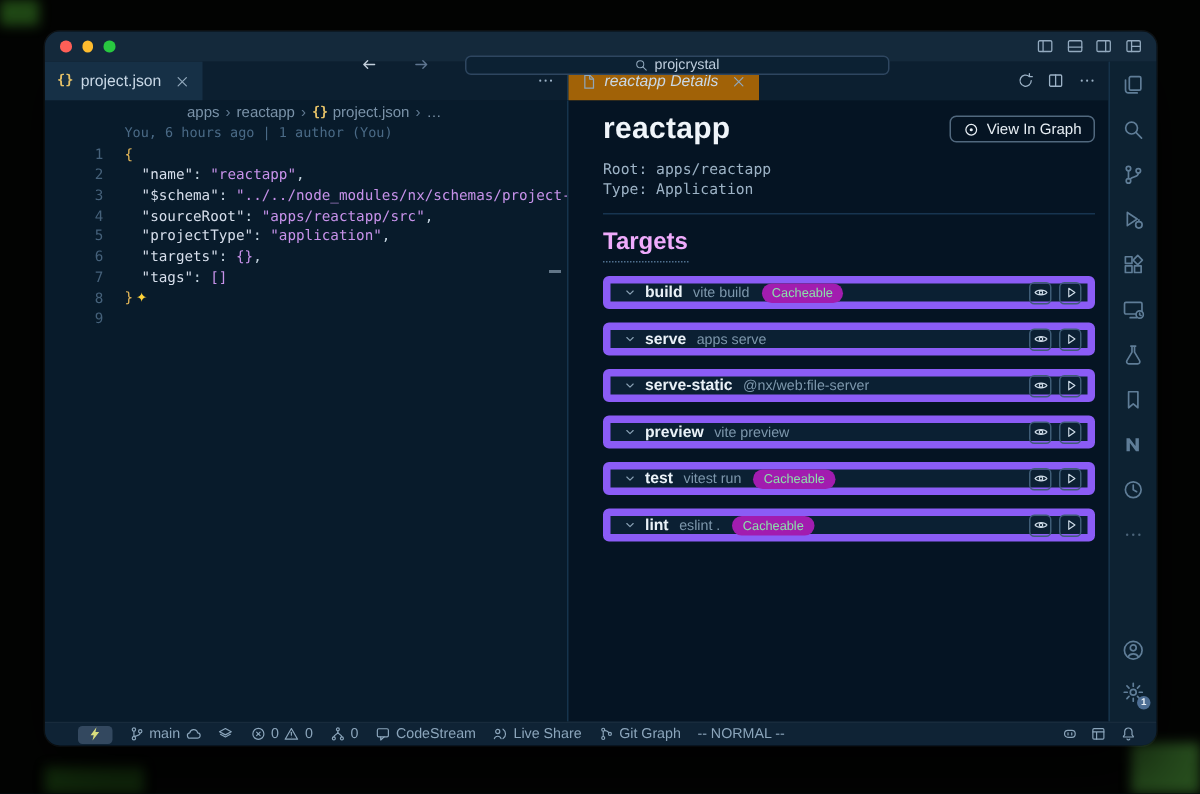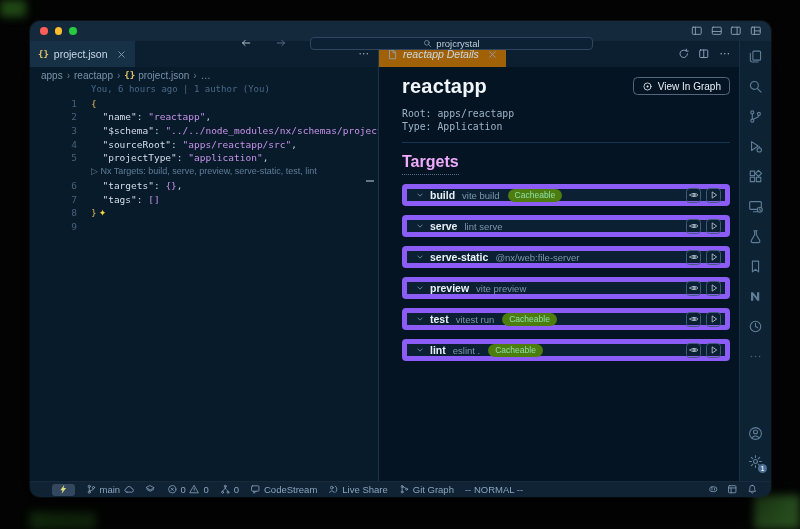--- a/index.html
+++ b/index.html
@@ -48,21 +48,21 @@
   .tab-close svg { width:9px; height:9px; }
   .json-ic { color:#e6c268; font-family:"DejaVu Sans Mono", monospace; font-weight:bold; font-size:9px; }
   .tab-actions { margin-left:auto; display:flex; align-items:center; gap:9px;
     padding-right:9px; color:#9cb2c6; }
   .tab-actions .ic svg { width:11.5px; height:11.5px; }
 
   .content-row { flex:1; display:flex; min-height:0; }
 
   
   .editor { flex:0 0 348px; width:348px; background:var(--c-editor_background,#081b2b);
-    position:relative; overflow:hidden; display:flex; flex-direction:column; }
+    position:relative; overflow:hidden; display:flex; flex-direction:column;align-items:center; }
   .breadcrumb { height:16px; flex:0 0 16px; display:flex; align-items:center;
     padding-left:11px; gap:4px; font-size:10px; color:#7a92a8; }
   .bc-item { display:flex; align-items:center; gap:3px; }
   .bc-sep { color:#5f7890; }
   .code { font-family:"DejaVu Sans Mono", monospace; font-size:9.5px;padding-left:13px; }
   .crow { display:flex; height:13.7px; line-height:13.7px; align-items:center; }
   .gut { flex:0 0 34px; width:34px; text-align:right; color:#45617a; }
   .codeline { margin-left:14px; white-space:pre; }
   .blame { margin-left:14px; color:#4a6a86; font-size:9px; }
   .lens { margin-left:14px; color:#5f7e97; font-size:9px; font-family:"Liberation Sans",sans-serif; }
@@ -87,21 +87,21 @@
   .pdivider { margin-top:9px; border-top:1px solid #173450; }
   .theading { margin-top:10px; }
   .theading span { display:inline-block; font-size:16px; font-weight:700; color:#f0abfc;
     border-bottom:1.5px dotted #50708f; padding-bottom:3px; }
   .targets { margin-top:9px; }
   .trow { height:22px; border:5px solid #8b5cf6; border-radius:4px; background:#0b2033;
     display:flex; align-items:center; padding:0 4px 0 8px; margin-bottom:9px; }
   .tr-ch svg { width:10px; height:10px; color:#8aa2b6; }
   .tr-name { font-size:10.5px; font-weight:700; color:#e9f1f7; margin-left:5px; }
   .tr-cmd { font-size:9.5px; color:#7d97ac; margin-left:7px; }
-  .tr-badge { margin-left:8px; background:#4d7c0f; color:var(--c-cacheable_green,#8ce0aa);
+  .tr-badge { margin-left:8px; background:#a21caf; color:var(--c-cacheable_green,#8ce0aa);
     border-radius:7px; padding:1.5px 7px; font-size:8.5px; }
   .tr-actions { margin-left:auto; display:flex; gap:5px; }
   .tr-btn { width:15px; height:15px; border:1px solid #3f5d78; border-radius:3.5px;
     background:transparent; color:#cfdce8; display:flex; align-items:center; justify-content:center; padding:0; }
   .tr-btn svg { width:10px; height:10px; }
 
   
   .activitybar { flex:0 0 32px; width:32px; background:#0d2232; border-left:1px solid #16324a;
     display:flex; flex-direction:column; }
   .ab-item { height:30px; display:flex; align-items:center; justify-content:center;
@@ -294,24 +294,20 @@
               </div>
               <div class="crow">
                 <span class="gut">4</span>
                 <span class="codeline"><span class="tok-plain">  </span><span class="tok-key">"sourceRoot"</span><span class="tok-plain">: </span><span class="tok-val">"apps/reactapp/src"</span><span class="tok-plain">,</span></span>
               </div>
               <div class="crow">
                 <span class="gut">5</span>
                 <span class="codeline"><span class="tok-plain">  </span><span class="tok-key">"projectType"</span><span class="tok-plain">: </span><span class="tok-val">"application"</span><span class="tok-plain">,</span></span>
               </div>
               <div class="crow">
-                <span class="gut"></span>
-                <span class="lens">▷ Nx Targets: build, serve, preview, serve-static, test, lint</span>
-              </div>
-              <div class="crow">
                 <span class="gut">6</span>
                 <span class="codeline"><span class="tok-plain">  </span><span class="tok-key">"targets"</span><span class="tok-plain">: </span><span class="tok-val">{}</span><span class="tok-plain">,</span></span>
               </div>
               <div class="crow">
                 <span class="gut">7</span>
                 <span class="codeline"><span class="tok-plain">  </span><span class="tok-key">"tags"</span><span class="tok-plain">: </span><span class="tok-val">[]</span></span>
               </div>
               <div class="crow">
                 <span class="gut">8</span>
                 <span class="codeline"><span class="tok-gold">}</span><span class="tok-sparkle">✦</span></span>
@@ -369,21 +365,21 @@
                   </button>
                 </span>
               </div>
               <div class="trow">
                 <span class="ic tr-ch">
                   <svg viewBox="0 0 16 16" fill="none" stroke="currentColor" stroke-width="1.2" stroke-linecap="round" stroke-linejoin="round">
                     <path d="M4.6 6.4L8 9.8l3.4-3.4"></path>
                   </svg>
                 </span>
                 <span class="tr-name">serve</span>
-                <span class="tr-cmd">lint serve</span>
+                <span class="tr-cmd">apps serve</span>
                 <span class="tr-actions">
                   <button class="tr-btn">
                     <svg viewBox="0 0 16 16" fill="none" stroke="currentColor" stroke-width="1.2" stroke-linecap="round" stroke-linejoin="round">
                       <path d="M1.6 8c2.3-3.4 10.5-3.4 12.8 0-2.3 3.4-10.5 3.4-12.8 0z"></path>
                       <circle cx="8" cy="8" r="1.8"></circle>
                     </svg>
                   </button>
                   <button class="tr-btn">
                     <svg viewBox="0 0 16 16" fill="none" stroke="currentColor" stroke-width="1.2" stroke-linecap="round" stroke-linejoin="round">
                       <path d="M5.6 3.4L12.2 8l-6.6 4.6z"></path>

